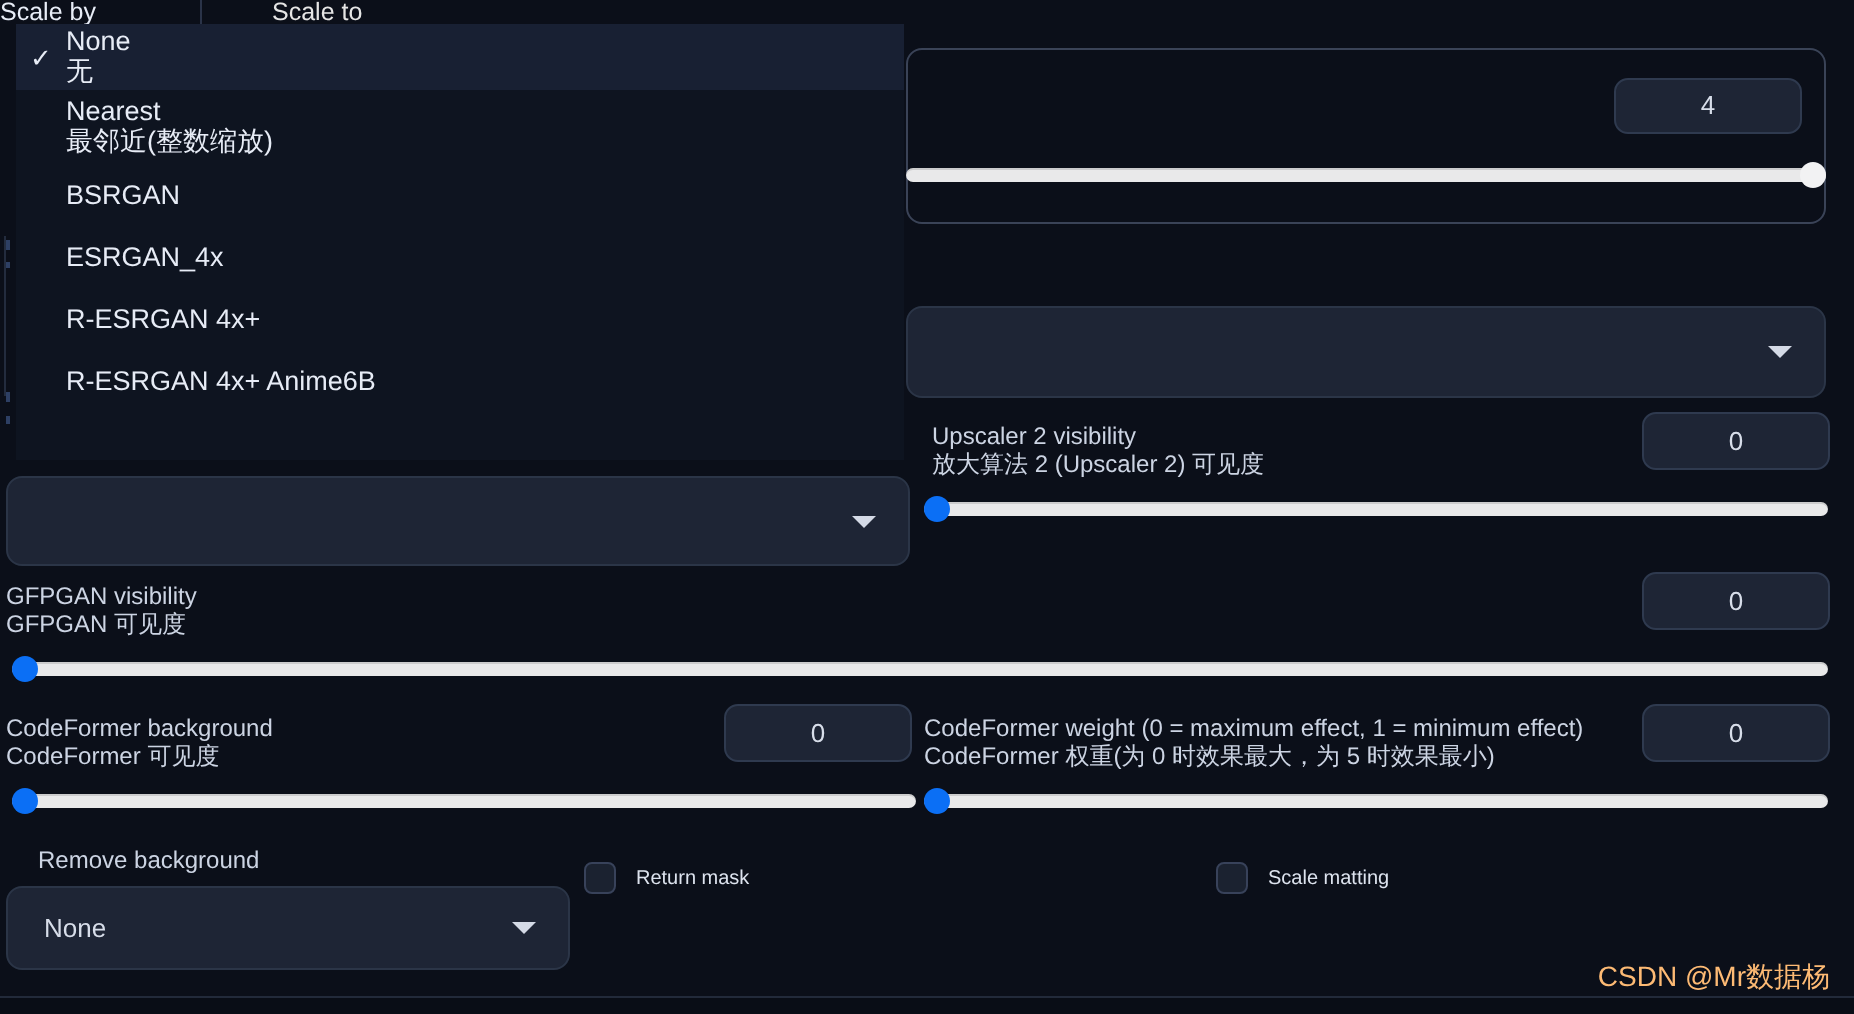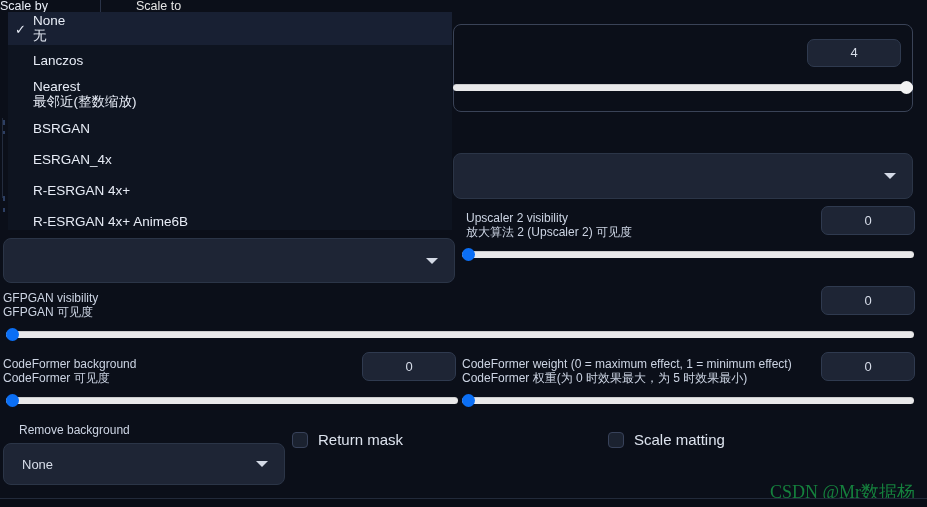--- a/index.html
+++ b/index.html
@@ -90,21 +90,21 @@
   .sb-up1{left:453px;top:153px;width:460px;height:46px;}
   .sb-up2{left:3px;top:238px;width:452px;height:45px;}
   .sb-rembg{left:3px;top:443px;width:282px;height:42px;}
 
   
   .cbrow{position:absolute;display:flex;align-items:center;gap:10px;}
   .cbox{
     width:16px;height:16px;border-radius:4px;
     background:#1b2230;border:1px solid #38425a;box-sizing:border-box;
   }
-  .cblabel{font-size:15px;color:#dde3ee;white-space:nowrap;}
+  .cblabel{font-size:10px;color:#dde3ee;white-space:nowrap;}
   .cb-mask{left:292px;top:431px;}
   .cb-alpha{left:608px;top:431px;}
 
   
   .menu{
     position:absolute;left:8px;top:12px;width:444px;height:218px;
     background:#0e1420;
     z-index:40;
     overflow:hidden;
   }
@@ -129,22 +129,22 @@
   .mi-5{height:31px;}
   .mi-6{height:31px;}
 
   
   .edge-line{position:absolute;left:2px;width:1px;background:#232c3e;}
   .edge-dot{position:absolute;width:2px;height:5px;background:#2d3f63;}
 
   
   .watermark{
     position:absolute;right:12px;top:480px;
-    font-size:18px;color:#15803d;white-space:nowrap;
-    font-family:Liberation Serif, serif;
+    font-size:14px;color:#fdba74;white-space:nowrap;
+    font-family:Liberation Sans, sans-serif;
   }
   .bottomrule{position:absolute;left:0;top:498px;width:927px;height:1px;background:#222a3a;}
   .bottomrule2{position:absolute;left:0;top:499px;width:927px;height:8px;background:#090d16;}
 </style>
 </head>
 <body>
 
 <div class="root">
 
   <div class="tabstrip">
@@ -236,23 +236,20 @@
   <div class="edge-dot" style="left:3px;top:208px;height:4px;"></div>
 
   <div class="menu">
 
     <div class="menu-item hl mi-none">
       <span class="check">✓</span>
       <span class="en">None</span>
       <span class="cn">无</span>
     </div>
 
-    <div class="menu-item mi-1">
-      <span class="en">Lanczos</span>
-    </div>
 
     <div class="menu-item mi-2">
       <span class="en">Nearest</span>
       <span class="cn">最邻近(整数缩放)</span>
     </div>
 
     <div class="menu-item mi-3">
       <span class="en">BSRGAN</span>
     </div>
 

